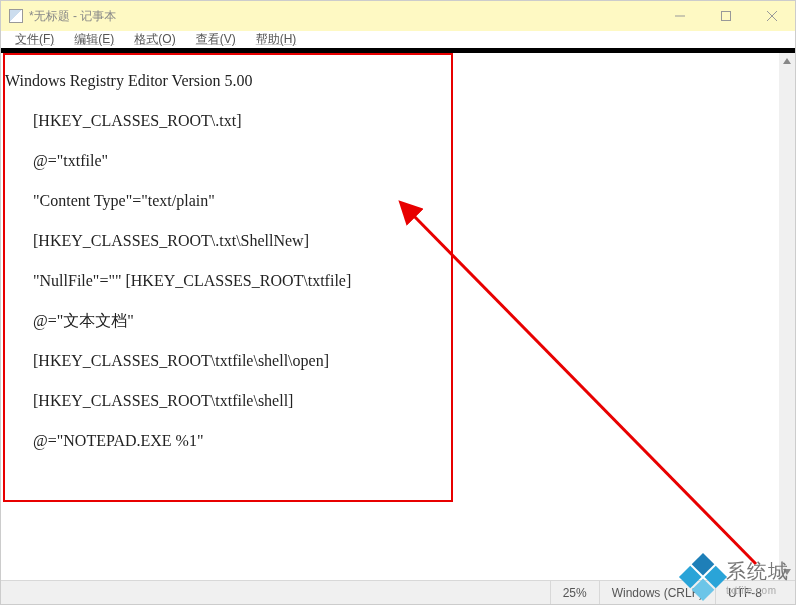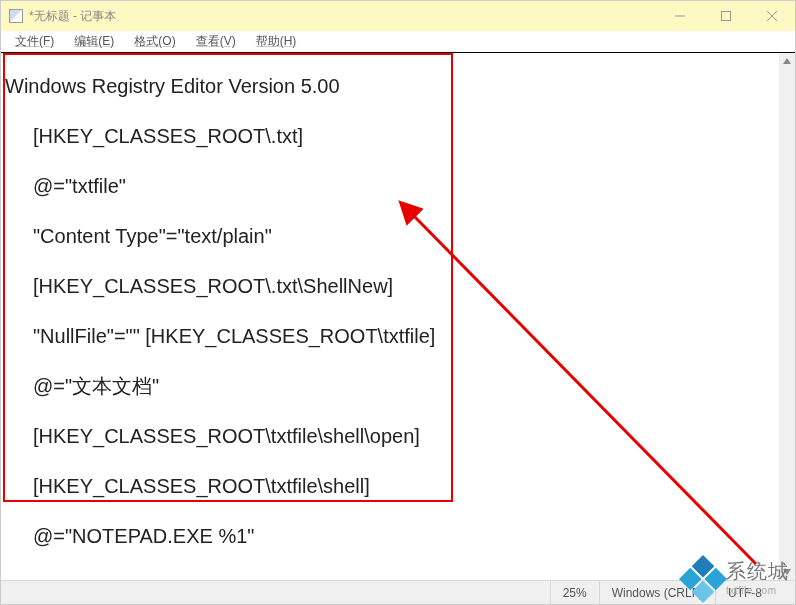--- a/index.html
+++ b/index.html
@@ -44,36 +44,36 @@
       font-size: 13px;
       font-family: "Segoe UI Symbol", sans-serif;
     }
     .menubar {
       height: 22px;
       display: flex;
       align-items: center;
       padding-left: 4px;
       font-size: 12px;
       color: #555;
-      border-bottom: 1px solid #000000;
+      border-bottom: 5px solid #000000;
     }
     .menu-item {
       padding: 2px 10px;
       text-decoration: underline;
       text-decoration-color: #ccc;
     }
     .editor {
       position: relative;
       width: 100%;
       height: calc(100% - 30px - 22px - 24px);
       padding: 8px 2px 2px 2px;
-      font-size: 20px;
+      font-size: 16px;
       color: #222;
       line-height: 2.5;
-      font-family: Liberation Sans, sans-serif;
+      font-family: Liberation Serif, serif;
       overflow: hidden;
     }
     .annotation-box {
       position: absolute;
       left: 2px;
       top: 52px;
       width: 450px;
       height: 449px;
       border: 2px solid #e80000;
       pointer-events: none;
@@ -135,21 +135,21 @@
       height: 100%;
       display: flex;
       align-items: center;
     }
     .status-spacer { flex: 1; }
     .watermark {
       position: absolute;
       right: 6px;
       bottom: 8px;
       display: flex;
-      align-items: flex-end;
+      align-items: center;
       gap: 6px;
       z-index: 10;
     }
     .watermark-icon {
       width: 34px; height: 34px;
       transform: rotate(45deg);
       display: grid;
       grid-template-columns: 1fr 1fr;
       grid-template-rows: 1fr 1fr;
       gap: 2px;

